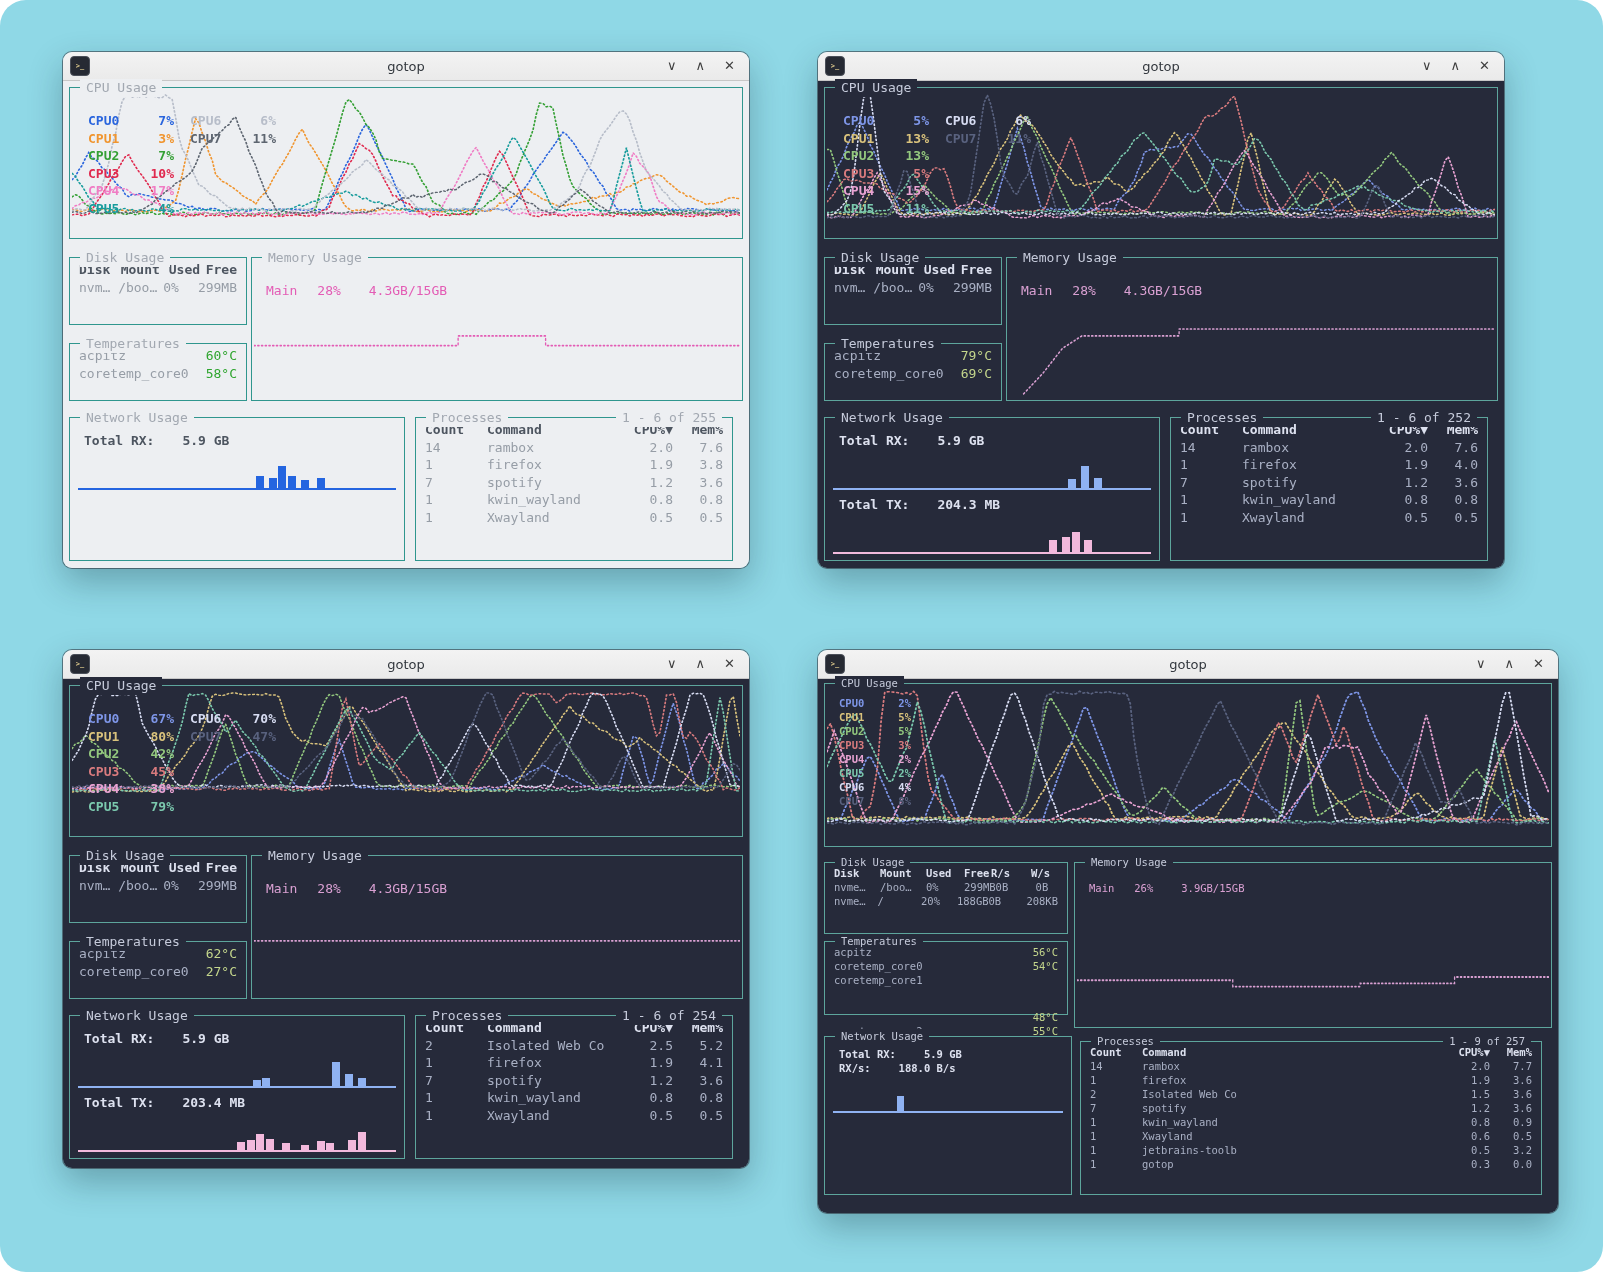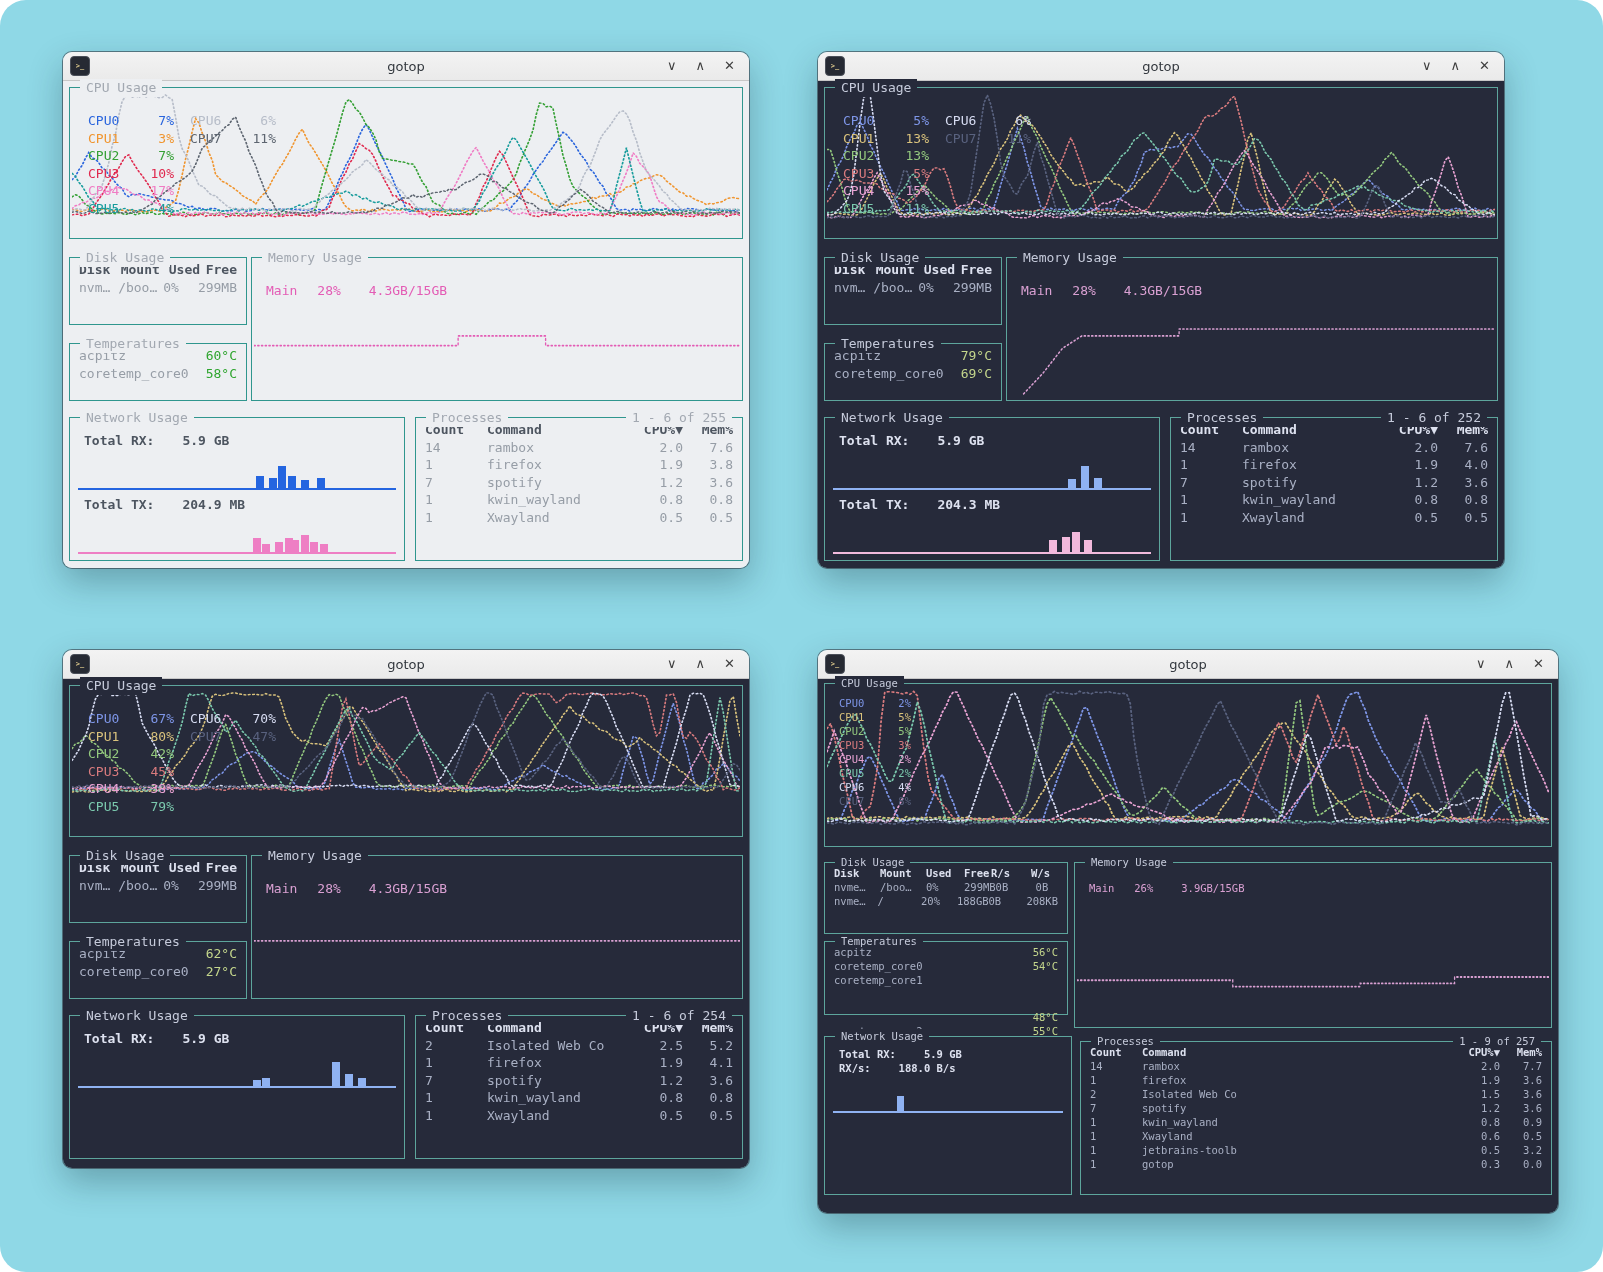--- a/index.html
+++ b/index.html
@@ -33,32 +33,32 @@
   .bold{font-weight:bold}
   .light .bold{color:#4d5560}
   .dark  .bold{color:#dde1ef}
 
   
   .p-cpu {left:6px;right:6px;top:6px;height:150px}
   .p-disk{left:6px;top:176px;width:176px;height:66px}
   .p-temp{left:6px;top:262px;width:176px;height:56px}
   .p-mem {left:188px;right:6px;top:176px;height:142px}
   .p-net {left:6px;top:336px;width:334px;height:142px}
-  .p-proc{left:352px;right:6px;top:336px;height:142px}
+  .p-proc{left:352px;right:16px;top:336px;height:142px}
   
   .w4 .p-cpu {top:4px;height:162px}
   .w4 .p-disk{top:183px;width:242px;height:70px}
   .w4 .p-temp{top:262px;width:242px;height:72px}
   .w4 .p-mem {left:256px;top:183px;height:164px}
   .w4 .p-net {top:357px;width:246px;height:157px}
   .w4 .p-proc{left:262px;top:362px;height:152px}
 
   .cpu-svg,.mem-svg{position:absolute;left:2px;top:2px;width:calc(100% - 4px);height:calc(100% - 4px)}
 
-  .legend{position:absolute;left:18px;top:24px;display:grid;grid-auto-flow:column;grid-template-rows:repeat(6,17.5px);column-gap:16px;font-weight:normal;z-index:2}
+  .legend{position:absolute;left:18px;top:24px;display:grid;grid-auto-flow:column;grid-template-rows:repeat(6,17.5px);column-gap:16px;font-weight:bold;z-index:2}
   .leg{display:flex}
   .lname{width:44px}
   .lval{width:42px;text-align:right}
   .w4 .legend{left:14px;top:12px;grid-template-rows:repeat(8,14px)}
   .w4 .lname{width:38px}
   .w4 .lval{width:34px}
 
   .pbody{position:absolute;left:0;right:0;top:3px}
   .trow{display:flex;padding:0 9px}
   .disk-c0{width:52px}.disk-c1{width:60px}.disk-c2{width:46px}.disk-c3{flex:1}
@@ -195,34 +195,20 @@
           <div class="net-strip">
               <div class="nbase" style="background: rgb(36, 101, 224);"></div>
               <div class="nbar" style="left: 178.08px; height: 12px; background: rgb(36, 101, 224);"></div>
               <div class="nbar" style="left: 190.8px; height: 10px; background: rgb(36, 101, 224);"></div>
               <div class="nbar" style="left: 200.34px; height: 22px; background: rgb(36, 101, 224);"></div>
               <div class="nbar" style="left: 209.88px; height: 12px; background: rgb(36, 101, 224);"></div>
               <div class="nbar" style="left: 222.6px; height: 8px; background: rgb(36, 101, 224);"></div>
               <div class="nbar" style="left: 238.5px; height: 10px; background: rgb(36, 101, 224);"></div>
             </div>
         </div>
-        <div class="net-half net-tx">
-          <div class="net-lbl bold"><span>Total TX:</span><span class="nv">204.9 MB</span></div>
-          <div class="net-strip">
-              <div class="nbase" style="background: rgb(238, 126, 196);"></div>
-              <div class="nbar" style="left: 174.9px; height: 14px; background: rgb(238, 126, 196);"></div>
-              <div class="nbar" style="left: 184.44px; height: 8px; background: rgb(238, 126, 196);"></div>
-              <div class="nbar" style="left: 197.16px; height: 10px; background: rgb(238, 126, 196);"></div>
-              <div class="nbar" style="left: 206.7px; height: 14px; background: rgb(238, 126, 196);"></div>
-              <div class="nbar" style="left: 213.06px; height: 12px; background: rgb(238, 126, 196);"></div>
-              <div class="nbar" style="left: 222.6px; height: 17px; background: rgb(238, 126, 196);"></div>
-              <div class="nbar" style="left: 232.14px; height: 10px; background: rgb(238, 126, 196);"></div>
-              <div class="nbar" style="left: 241.68px; height: 8px; background: rgb(238, 126, 196);"></div>
-            </div>
-        </div>
       </div>
       <div class="panel p-proc">
         <span class="ptitle">Processes</span>
         <span class="prange">1 - 6 of 255</span>
         <div class="pbody">
           <div class="pr bold">
               <span class="pr-c0">Count</span>
               <span class="pr-c1">Command</span>
               <span class="pr-c2">CPU%▼</span>
               <span class="pr-c3">Mem%</span>
@@ -541,20 +527,36 @@
           <div class="net-lbl bold"><span>Total RX:</span><span class="nv">5.9 GB</span></div>
           <div class="net-strip">
               <div class="nbase" style="background: rgb(143, 178, 242);"></div>
               <div class="nbar" style="left: 174.9px; height: 6px; background: rgb(143, 178, 242);"></div>
               <div class="nbar" style="left: 184.44px; height: 8px; background: rgb(143, 178, 242);"></div>
               <div class="nbar" style="left: 254.4px; height: 24px; background: rgb(143, 178, 242);"></div>
               <div class="nbar" style="left: 267.12px; height: 12px; background: rgb(143, 178, 242);"></div>
               <div class="nbar" style="left: 279.84px; height: 8px; background: rgb(143, 178, 242);"></div>
             </div>
         </div>
+        <div class="net-half net-tx">
+          <div class="net-lbl bold"><span>Total TX:</span><span class="nv">203.4 MB</span></div>
+          <div class="net-strip">
+              <div class="nbase" style="background: rgb(242, 185, 220);"></div>
+              <div class="nbar" style="left: 159px; height: 8px; background: rgb(242, 185, 220);"></div>
+              <div class="nbar" style="left: 168.54px; height: 10px; background: rgb(242, 185, 220);"></div>
+              <div class="nbar" style="left: 178.08px; height: 16px; background: rgb(242, 185, 220);"></div>
+              <div class="nbar" style="left: 187.62px; height: 11px; background: rgb(242, 185, 220);"></div>
+              <div class="nbar" style="left: 203.52px; height: 7px; background: rgb(242, 185, 220);"></div>
+              <div class="nbar" style="left: 222.6px; height: 5px; background: rgb(242, 185, 220);"></div>
+              <div class="nbar" style="left: 238.5px; height: 9px; background: rgb(242, 185, 220);"></div>
+              <div class="nbar" style="left: 248.04px; height: 7px; background: rgb(242, 185, 220);"></div>
+              <div class="nbar" style="left: 270.3px; height: 10px; background: rgb(242, 185, 220);"></div>
+              <div class="nbar" style="left: 279.84px; height: 18px; background: rgb(242, 185, 220);"></div>
+            </div>
+        </div>
       </div>
       <div class="panel p-proc">
         <span class="ptitle">Processes</span>
         <span class="prange">1 - 6 of 254</span>
         <div class="pbody">
           <div class="pr bold">
               <span class="pr-c0">Count</span>
               <span class="pr-c1">Command</span>
               <span class="pr-c2">CPU%▼</span>
               <span class="pr-c3">Mem%</span>

